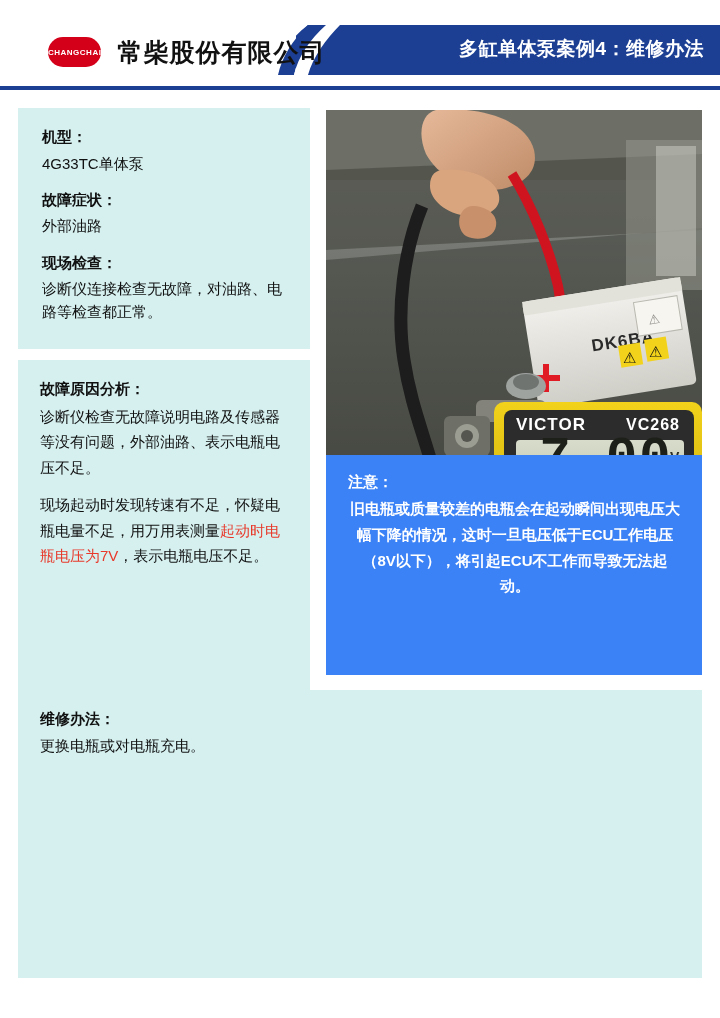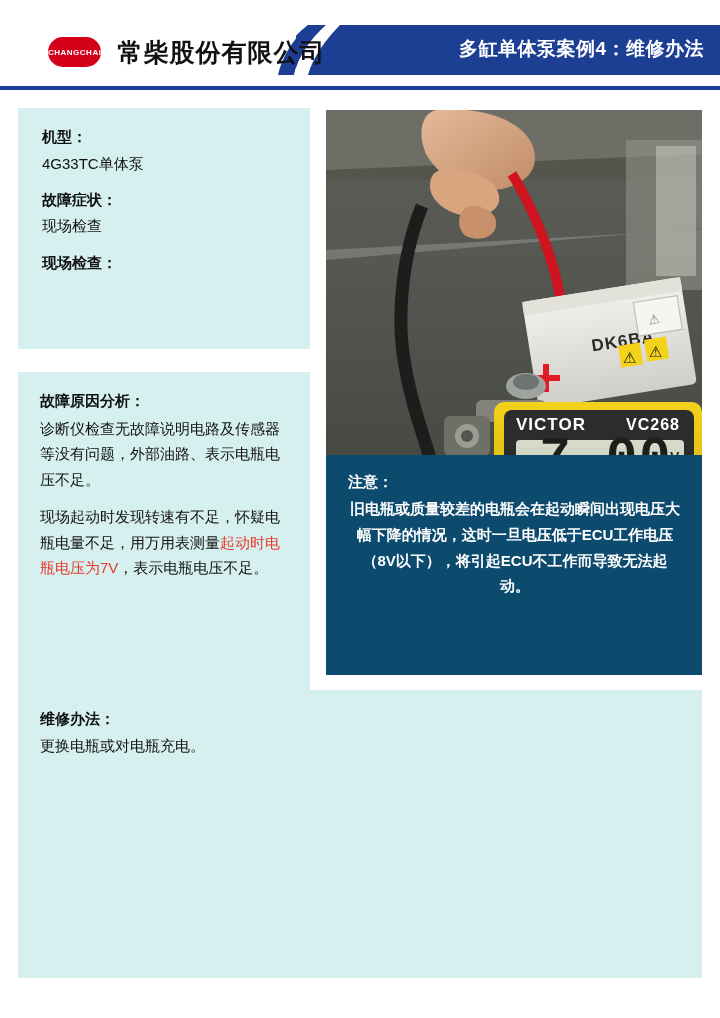--- a/index.html
+++ b/index.html
@@ -99,21 +99,21 @@
   }
 
   
   .panel {
     position: absolute;
     background: #d6f0f0;
     box-sizing: border-box;
     padding: 18px 20px 16px 22px;
   }
   .panel-1 { left: 18px; top: 108px; width: 292px; height: 241px; padding-left: 24px; }
-  .panel-2 { left: 18px; top: 372px; width: 292px; height: 390px; }
+  .panel-2 { left: 18px; top: 360px; width: 292px; height: 390px; }
   .panel-3 { left: 18px; top: 690px; width: 684px; height: 288px; }
 
   .field { margin-bottom: 14px; }
   .field:last-child { margin-bottom: 15px; }
   .label {
     font-size: 15px;
     font-weight: bold;
     color: #111111;
     line-height: 1.5;
     margin-bottom: 3px;
@@ -142,21 +142,21 @@
     background: #7e8a86;
   }
   .photo svg { display: block; }
 
   
   .notice {
     position: absolute;
     left: 326px; top: 455px;
     width: 376px;
     height: 220px;
-    background: #0c4a6e;
+    background: #3b82f6;
     box-sizing: border-box;
     padding: 18px 20px 14px 22px;
     color: #ffffff;
   }
   .notice-title {
     font-size: 15px;
     font-weight: bold;
     margin-bottom: 4px;
   }
   .notice-body {
@@ -192,24 +192,25 @@
     <div class="header-rule"></div>
   </div>
 
   <div class="panel panel-1">
     <div class="field">
       <div class="label">机型：</div>
       <div class="value">4G33TC单体泵</div>
     </div>
     <div class="field">
       <div class="label">故障症状：</div>
-      <div class="value">现场检查</div>
+      <div class="value">外部油路</div>
     </div>
     <div class="field">
       <div class="label">现场检查：</div>
+      <div class="value">诊断仪连接检查无故障，对油路、电路等检查都正常。</div>
     </div>
   </div>
 
   <div class="panel panel-2">
     <div class="label">故障原因分析：</div>
     <p class="para">诊断仪检查无故障说明电路及传感器等没有问题，外部油路、表示电瓶电压不足。</p>
     <p class="para"><span>现场起动时发现转速有不足，怀疑电瓶电量不足，用万用表测量</span><span class="hl">起动时电瓶电压为7V</span><span>，表示电瓶电压不足。</span></p>
   </div>
 
   <div class="photo">

